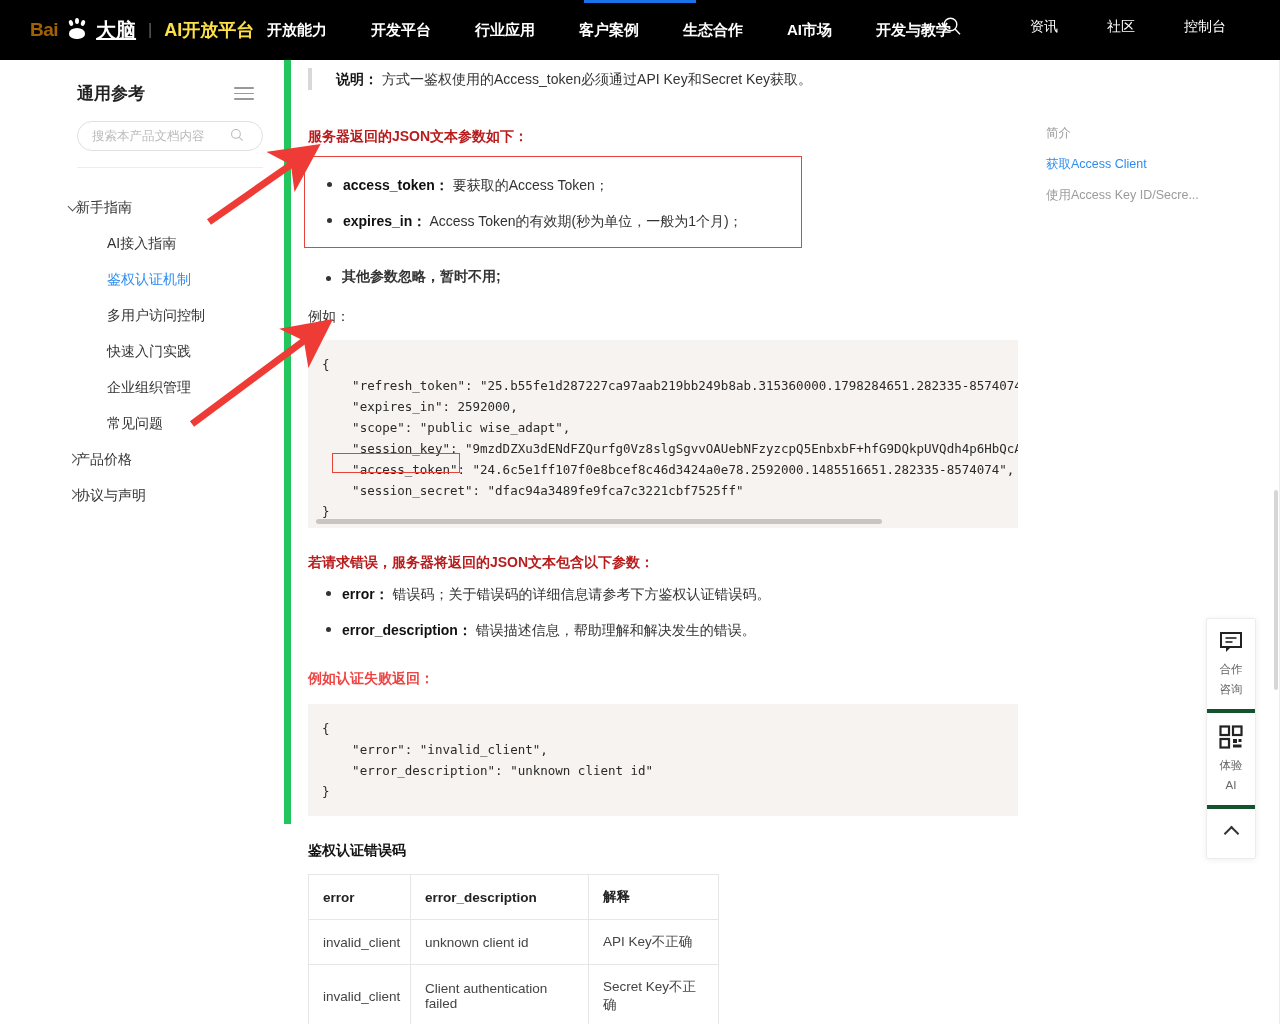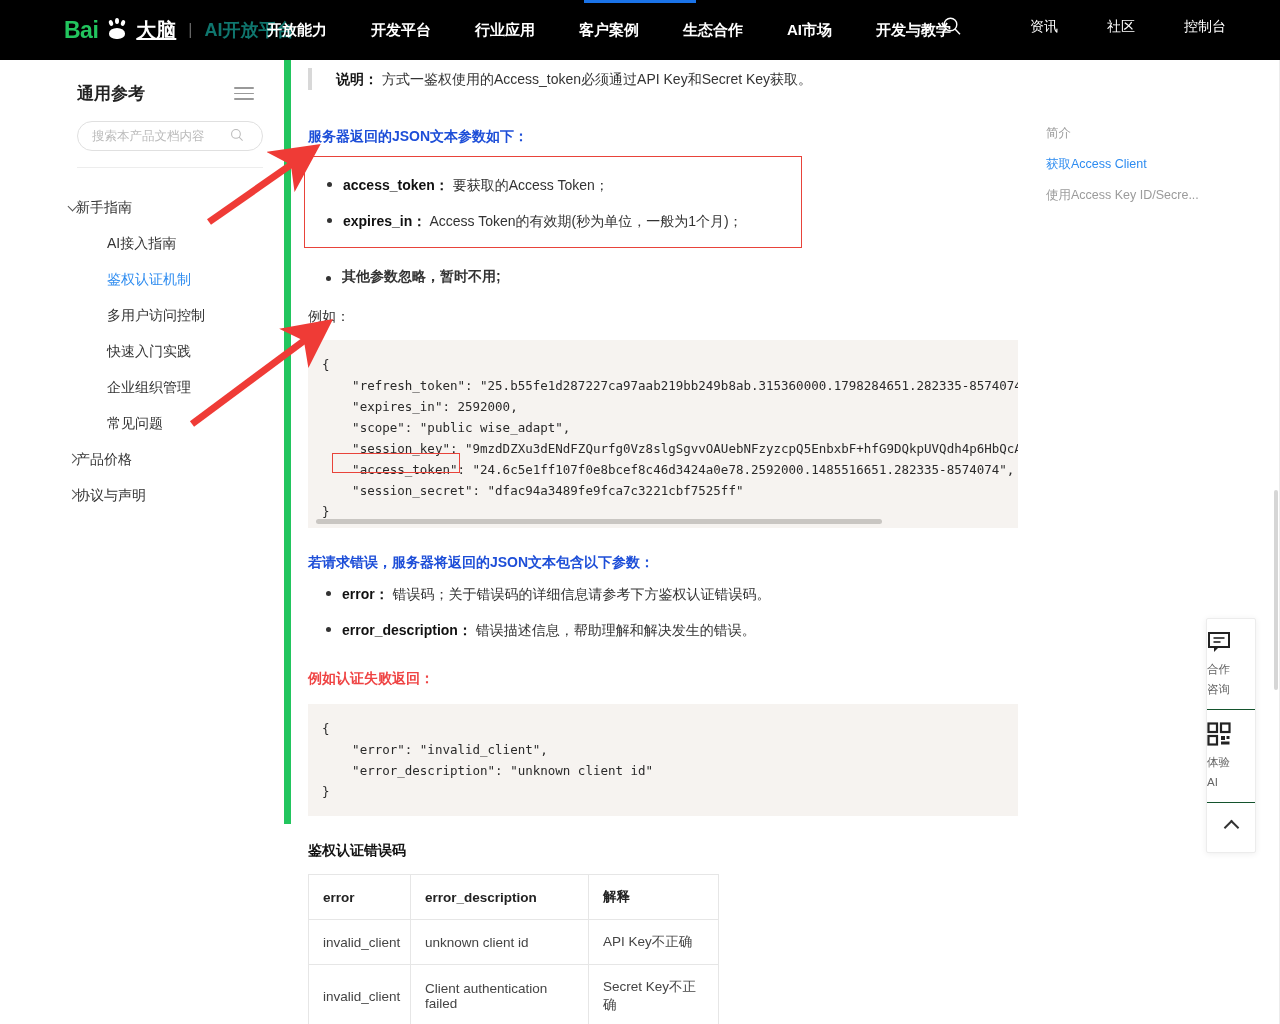--- a/index.html
+++ b/index.html
@@ -21,36 +21,36 @@
   
   .header {
     position: absolute; left: 0; top: 0; width: 1280px; height: 60px;
     background: #000000; color: #ffffff; z-index: 50;
   }
   .logo-wrap {
     position: absolute; left: 30px; top: 0; height: 60px;
     display: flex; align-items: center; gap: 8px;
   }
   .logo-text {
-    font-size: 23px; font-weight: bold; letter-spacing: -0.5px;
-    font-family: "Liberation Sans", sans-serif; color: #22c55e; margin-left: 34px;
+    font-size: 19px; font-weight: bold; letter-spacing: -0.5px;
+    font-family: "Liberation Sans", sans-serif; color: #a16207;
   }
   .paw {
     position: relative; width: 20px; height: 19px; margin: 0 1px 1px 1px;
   }
   .paw i {
     position: absolute; background: #fff; border-radius: 50%;
   }
   .paw i:nth-child(1) { width: 4px; height: 6px; left: 2px; top: 0px; transform: rotate(-20deg); }
   .paw i:nth-child(2) { width: 4px; height: 6px; left: 8px; top: -2px; }
   .paw i:nth-child(3) { width: 4px; height: 6px; left: 14px; top: 0px; transform: rotate(20deg); }
   .paw i:nth-child(4) { width: 16px; height: 11px; left: 2px; top: 8px; border-radius: 50% 50% 45% 45%; }
   .logo-cn { font-size: 20px; font-weight: bold; color: #fff; text-decoration: underline; }
   .logo-divider { color: #666; font-size: 16px; margin: 0 4px; font-weight: 300; }
-  .logo-sub { font-size: 18px; font-weight: bold; color: #0f766e; letter-spacing: 0px; text-align: right; }
+  .logo-sub { font-size: 18px; font-weight: bold; color: #fde047; letter-spacing: 0px; text-align: right; }
 
   .nav-main {
     position: absolute; left: 245px; top: 0; height: 60px;
     display: flex; align-items: center; gap: 0px;
   }
   .nav-item {
     font-size: 15px; font-weight: bold; color: #ffffff;
     padding: 0 22px; height: 60px; line-height: 60px; cursor: pointer;
     white-space: nowrap;
   }
@@ -118,21 +118,21 @@
   .note-quote {
     border-left: 4px solid #d8d8d8; padding: 0px 0 0 24px;
     margin: 8px 0 0 0;
   }
   .note-quote p {
     margin: 0; font-size: 14px; color: #333; line-height: 22px;
   }
   .note-quote b { font-weight: bold; color: #111; }
 
   .para-bold {
-    font-size: 14px; font-weight: bold; color: #1d4ed8; margin: 38px 0 0 0;
+    font-size: 14px; font-weight: bold; color: #b91c1c; margin: 38px 0 0 0;
   }
   .para {
     font-size: 14px; color: #333; margin: 22px 0 0 0;
   }
 
   .redbox {
     border: 1px solid #e8433a; margin: 10px 0 0 -4px; width: 498px;
     padding: 10px 0 8px 0;
   }
   ul.blist { margin: 0; padding: 0 0 0 22px; list-style: none; }
@@ -218,22 +218,22 @@
     background: #d6d6d6; border-radius: 3px;
   }
 
   
   .widget {
     position: absolute; right: 24px; top: 618px; width: 50px;
     background: #fff; border: 1px solid #ececec; border-radius: 2px;
     box-shadow: 0 1px 6px rgba(0,0,0,0.07); z-index: 40;
   }
   .widget-item {
-    padding: 12px 0 12px 0; cursor: pointer;
-    border-bottom: 1px solid #14532d;
+    padding: 12px 0 12px 0; text-align: center; cursor: pointer;
+    border-bottom: 4px solid #14532d;
   }
   .widget-item:last-child { border-bottom: none; }
   .widget-label {
     font-size: 11.5px; color: #666; line-height: 15px; margin-top: 5px;
   }
   .widget-up { padding: 15px 0; text-align: center; cursor: pointer; }
   .caret-up {
     display: inline-block; width: 11px; height: 11px;
     border-left: 2px solid #333; border-top: 2px solid #333;
     transform: rotate(45deg); margin-top: 4px;

